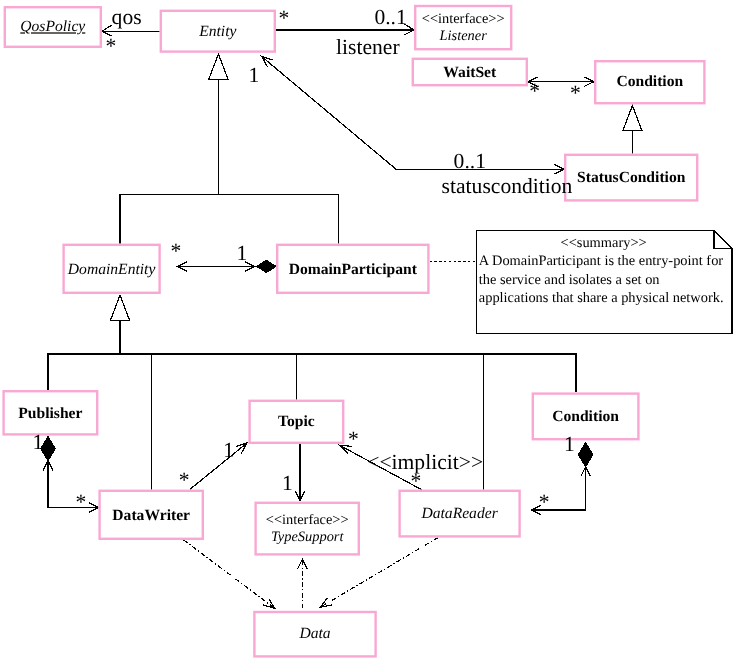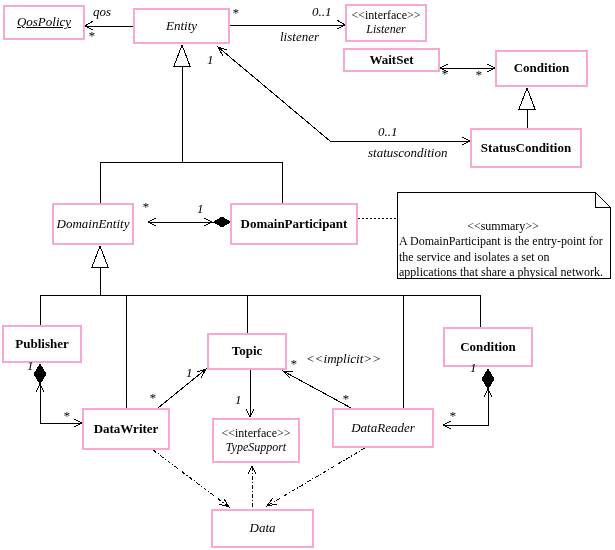--- a/index.html
+++ b/index.html
@@ -14,22 +14,22 @@
   #wires .notebg{fill:#ffffff;stroke:#000;}
   .box{
     position:absolute;border:2px solid #f9a8d4;background:#fff;box-sizing:border-box;
     display:flex;flex-direction:column;align-items:center;justify-content:center;
     font-size:13px;line-height:1.15;text-align:center;
   }
   .bold{font-weight:bold;}
   .it{font-style:italic;}
   .un{text-decoration:underline;}
   .small{font-size:12px;}
-  .lbl{position:absolute;font-size:13px;line-height:1;white-space:nowrap;font-style:italic;}
-  .note-text{position:absolute;left:399px;top:195px;width:208px;font-size:12px;line-height:1.28;margin-top:24px;}
+  .lbl{position:absolute;font-size:18px;line-height:1;white-space:nowrap;}
+  .note-text{position:absolute;left:399px;top:195px;width:208px;font-size:12px;line-height:1.28;}
   .note-st{text-align:center;}
   .note-body{text-align:left;}
 </style>
 </head>
 <body>
 
 <div id="canvas">
 
   <svg id="wires" xmlns="http://www.w3.org/2000/svg" viewBox="0 0 615 550">
 
@@ -225,16 +225,16 @@
 
   <span class="lbl" style="left:470px;top:361px">1</span>
   <span class="lbl" style="left:449px;top:409px">*</span>
 
   <span class="lbl" style="left:149px;top:391px">*</span>
   <span class="lbl" style="left:186px;top:366px">1</span>
 
   <span class="lbl" style="left:235px;top:393px">1</span>
 
   <span class="lbl" style="left:290px;top:357px">*</span>
-  <span class="lbl" style="left:306px;top:352px">&lt;&lt;implicit&gt;&gt;</span>
+  <span class="lbl" style="left:306px;top:376px">&lt;&lt;implicit&gt;&gt;</span>
   <span class="lbl" style="left:342px;top:392px">*</span>
 
 </div>
 
 </body></html>

